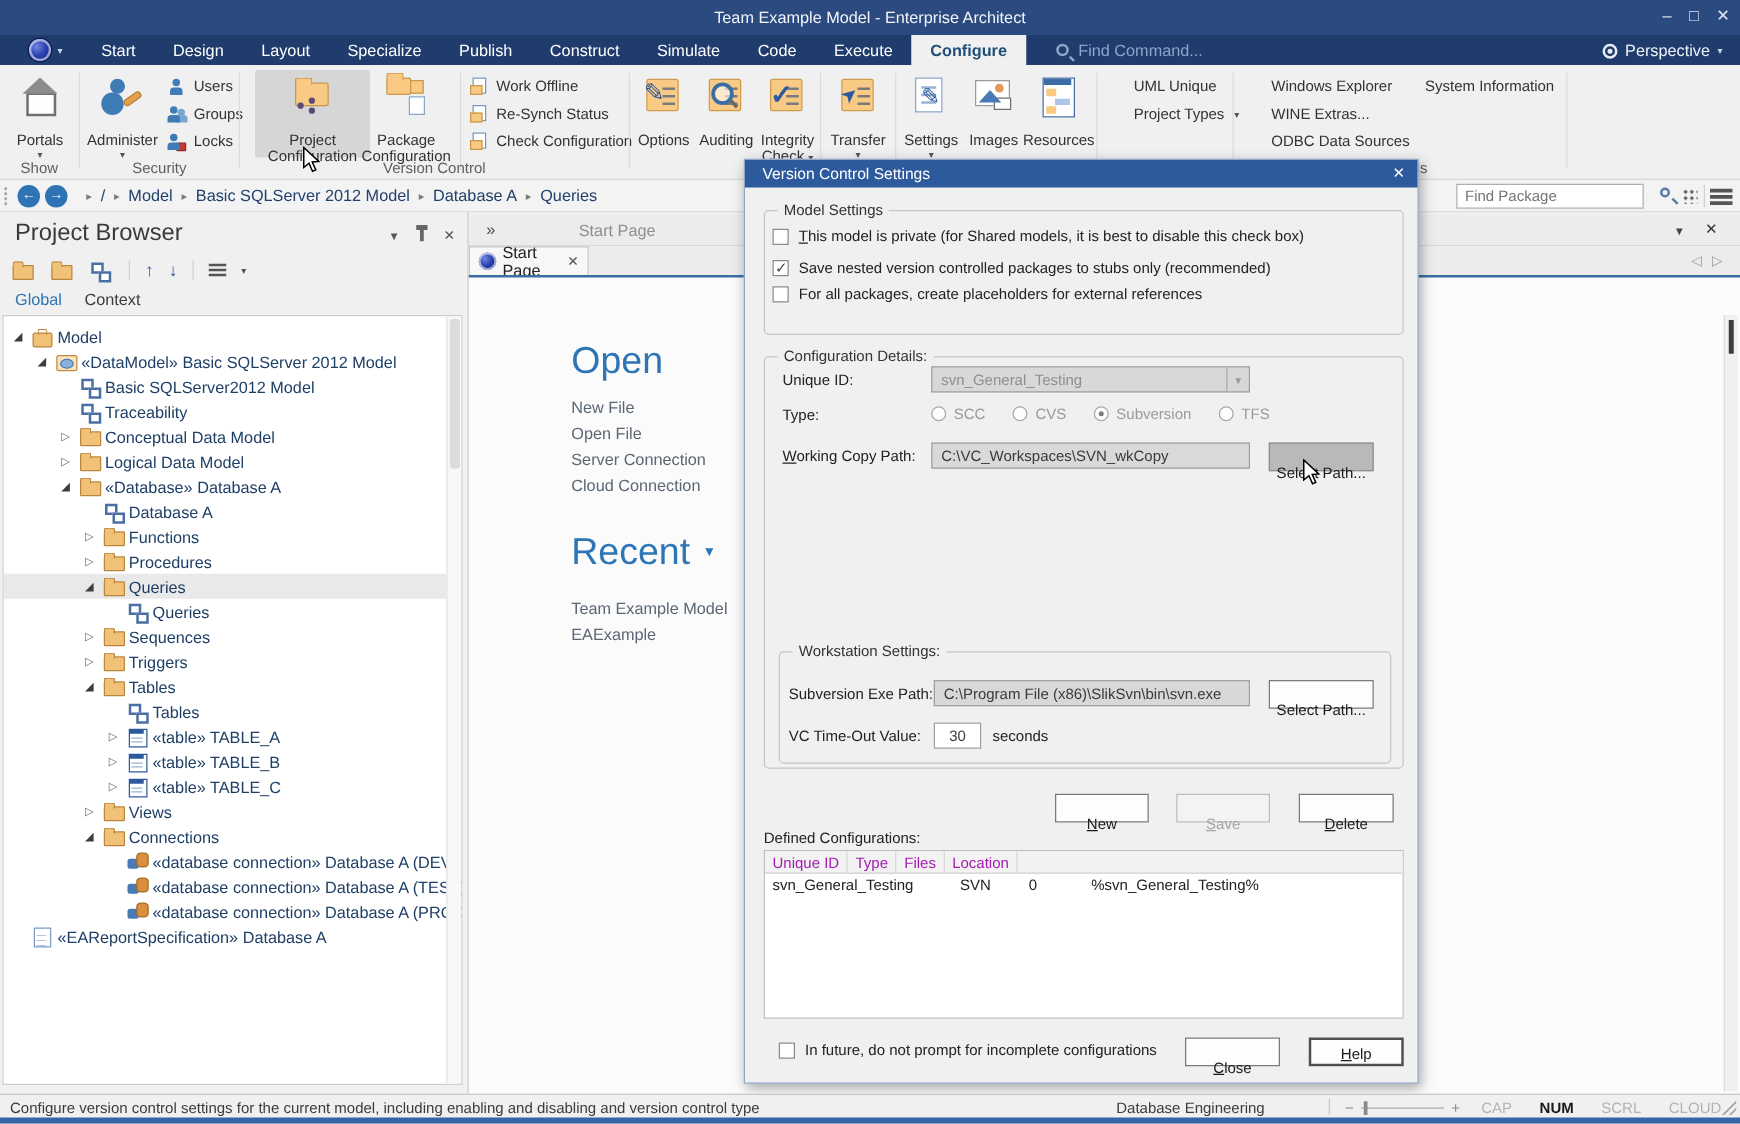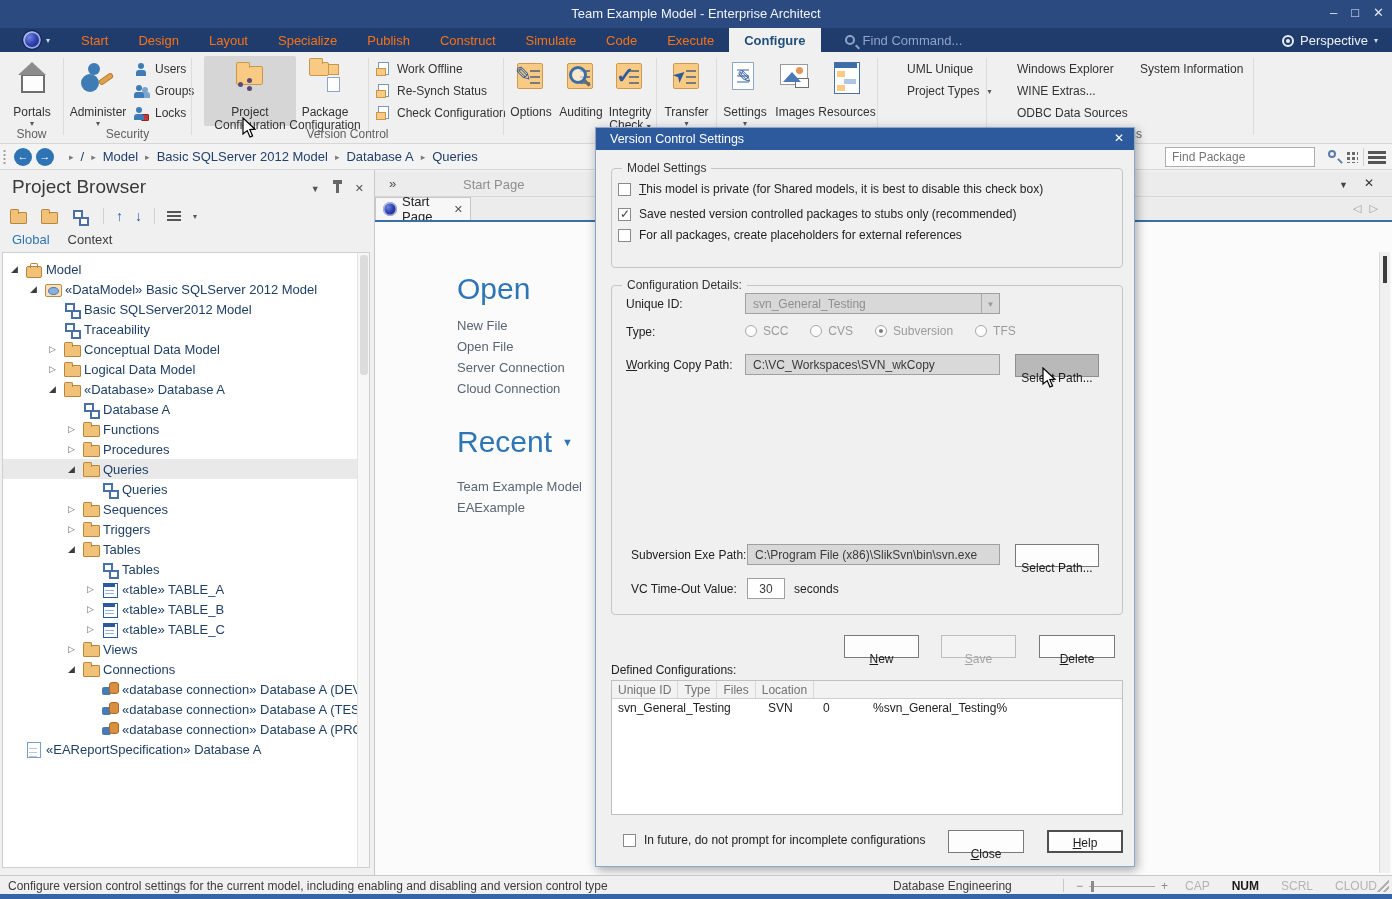--- a/index.html
+++ b/index.html
@@ -12,21 +12,21 @@
   .win-controls { position:absolute; right:8px; top:5px; display:flex; gap:14px; font-size:13px; color:#dfe6f2; }
   .win-controls span { cursor:default; }
 
   
   .tabbar { position:absolute; left:0; top:28px; width:1392px; height:24px; background:#1f3c6d; display:flex; align-items:stretch; }
   .ea-logo { position:absolute; left:22px; top:2px; width:20px; height:20px; border-radius:50%;
              background:radial-gradient(circle at 35% 35%, #6f86e0 0%, #2b3fae 45%, #101f6e 100%);
              border:1px solid #0d1b55; box-shadow:inset 0 0 0 2px rgba(255,255,255,.55); }
   .ea-logo-caret { position:absolute; left:46px; top:8px; color:#cdd7ea; font-size:8px; }
   .menu-tabs { display:flex; margin-left:66px; }
-  .menu-tab { padding:5px 15px; font-size:13px; color:#f97316; white-space:nowrap; }
+  .menu-tab { padding:5px 15px; font-size:13px; color:#ffffff; white-space:nowrap; }
   .menu-tab[data-active="true"] { background:#f0f0f0; color:#1f4e79; font-weight:bold; }
   .find-command { display:flex; align-items:center; gap:8px; margin-left:24px; color:#8da5c9; font-size:13px; }
   .find-command-icon { width:10px; height:10px; border:2px solid #8da5c9; border-radius:50%; position:relative; }
   .find-command-icon::after { content:""; position:absolute; left:8px; top:9px; width:5px; height:2px; background:#8da5c9; transform:rotate(45deg); }
   .perspective { position:absolute; right:14px; top:5px; display:flex; align-items:center; gap:6px; color:#eef2f9; font-size:13px; }
   .persp-icon { width:12px; height:12px; border:2px solid #e8edf6; border-radius:50%; position:relative; }
   .persp-icon::after { content:""; position:absolute; left:2px; top:2px; width:4px; height:4px; border-radius:50%; background:#e8edf6; }
   .perspective .caret { font-size:8px; color:#cdd7ea; }
 
   
@@ -201,21 +201,21 @@
   .btn::first-letter { text-decoration:underline; }
   .btn.hoverdark { background:#b9b9b9; border-color:#8f8f8f; }
   .btn.hoverdark::first-letter { text-decoration:none; }
   .btn.plain::first-letter { text-decoration:none; }
   .btn.disabled { color:#a3a3a3; border-color:#bdbdbd; background:#f3f3f3; }
   .btn.focusring { border:2px solid #4f4f4f; padding-top:3px; }
   .gb-workstation { left:27px; top:393px; width:490px; height:90px; border-color:#c6c6c6; }
   .dlg-label-defined { position:absolute; left:15px; top:535px; font-size:12px; color:#222; }
   .dtable { position:absolute; left:15px; top:552px; width:512px; height:135px; background:#fff; border:1px solid #c0c0c0; }
   .dtable .thead { display:flex; height:18px; background:#f2f2f2; border-bottom:1px solid #cfcfcf; }
-  .dtable .th { font-size:12px; color:#737373; padding:2px 6px; border-right:1px solid #d8d8d8; }
+  .dtable .th { font-size:12px; color:#a21caf; padding:2px 6px; border-right:1px solid #d8d8d8; }
   .dtable .tr { display:flex; height:18px; }
   .dtable .td { font-size:12px; color:#222; padding:2px 6px; white-space:nowrap; overflow:hidden; }
   .col0 { width:150px; } .col1 { width:55px; } .col2 { width:50px; } .col3 { flex:1; }
   .dlg-footer-cb { left:27px; top:705px; }
 
   
   .statusbar { position:absolute; left:0; top:875px; width:1392px; height:19px; background:#f0f0f0; border-top:1px solid #c8c8c8; font-size:12px; color:#3c3c3c; }
   .sb-msg { position:absolute; left:8px; top:3px; }
   .sb-domain { position:absolute; left:893px; top:3px; }
   .sb-vsep { position:absolute; left:1063px; top:3px; width:1px; height:13px; background:#c8c8c8; }
@@ -805,20 +805,23 @@
 
       <span class="radio-item" data-selected="false">
         <span class="radio"></span>
         <span>TFS</span>
       </span>
     </div>
   <span class="frow-label" style="left:30px;top:230px;text-decoration:none"><u style="text-decoration:underline">W</u><span>orking Copy Path:</span></span>
   <div class="ginput" style="left:149px;top:226px;width:255px;background:#d9d9d9">C:\VC_Workspaces\SVN_wkCopy</div>
   <button class="btn hoverdark" style="left:419px;top:226px;width:84px">Select Path...</button>
 
+  <div class="groupbox gb-workstation">
+    <span class="gb-label">Workstation Settings:</span>
+  </div>
   <span class="frow-label" style="left:35px;top:420px">Subversion Exe Path:</span>
   <div class="ginput" style="left:151px;top:416px;width:253px">C:\Program File (x86)\SlikSvn\bin\svn.exe</div>
   <button class="btn plain" style="left:419px;top:416px;width:84px">Select Path...</button>
   <span class="frow-label" style="left:35px;top:454px">VC Time-Out Value:</span>
   <div class="ginput" style="left:151px;top:450px;width:38px;background:#fff;text-align:center">30</div>
   <span class="frow-label" style="left:198px;top:454px">seconds</span>
 
   <button class="btn" style="left:248px;top:507px;width:75px">New</button>
   <button class="btn disabled" style="left:345px;top:507px;width:75px">Save</button>
   <button class="btn" style="left:443px;top:507px;width:76px">Delete</button>

